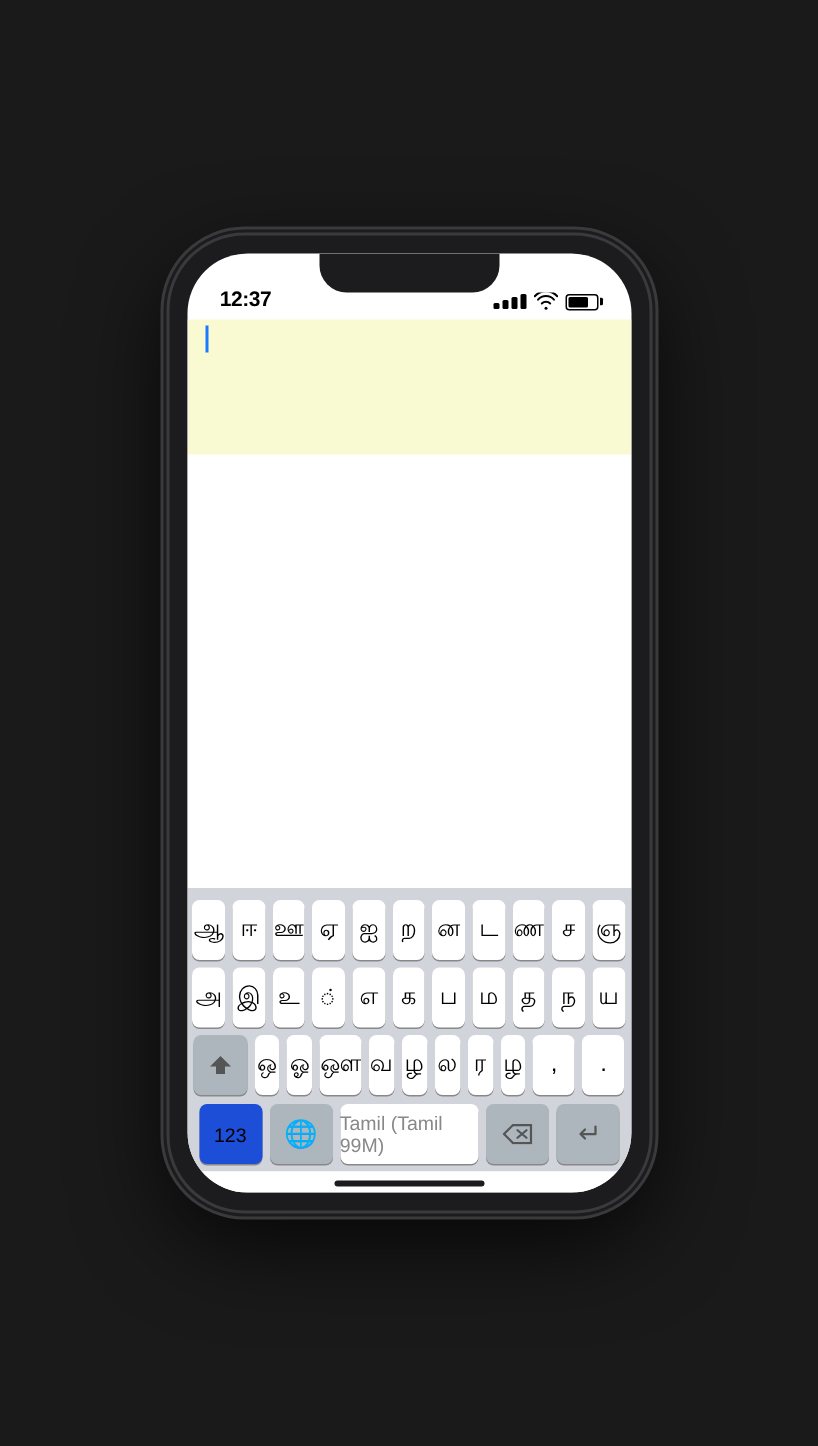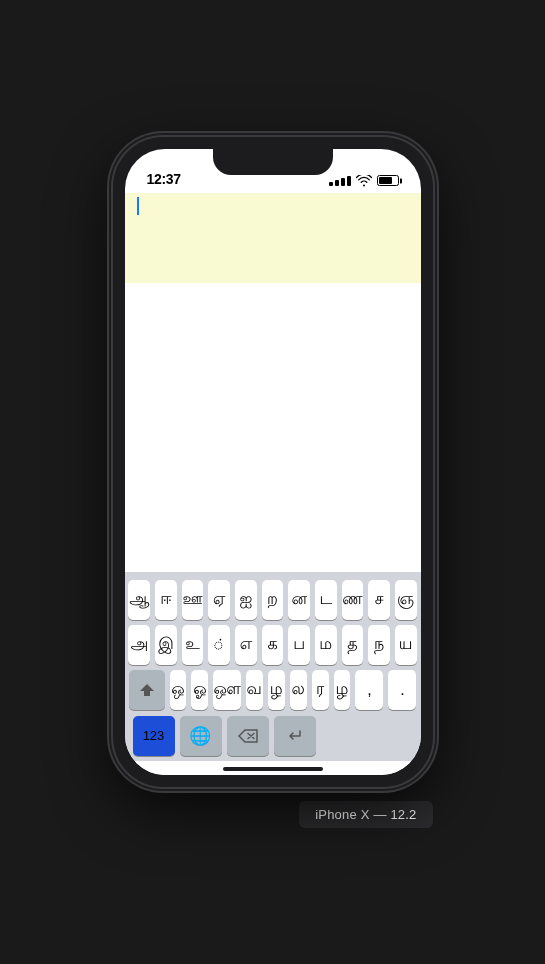--- a/index.html
+++ b/index.html
@@ -9,22 +9,22 @@
       display: flex;
       flex-direction: column;
       align-items: center;
       justify-content: center;
       min-height: 100vh;
       font-family: -apple-system, BlinkMacSystemFont, 'Helvetica Neue', sans-serif;
     }
 
     .phone-wrapper {
       display: flex;
-      flex-direction: column;
-      align-items: flex-end;
+      flex-direction: row;
+      align-items: center;
       gap: 14px;
     }
 
     .phone-frame {
       width: 320px;
       height: 650px;
       background: #1c1c1e;
       border-radius: 50px;
       position: relative;
       box-shadow:
@@ -398,20 +398,21 @@
           <div class="key">ல</div>
           <div class="key">ர</div>
           <div class="key">ழ</div>
           <div class="key-comma">,</div>
           <div class="key-period">.</div>
         </div>
 
         <div class="bottom-bar">
           <div class="key-123">123</div>
           <div class="key-globe">🌐</div>
+          <div class="key-space">Tamil (Tamil 99M)</div>
           <div class="key-delete">
             <svg width="20" height="14" viewBox="0 0 20 14" fill="none">
               <path d="M7 1H19V13H7L1 7L7 1Z" stroke="#555" stroke-width="1.5" fill="none"></path>
               <path d="M10 4.5L16 9.5M16 4.5L10 9.5" stroke="#555" stroke-width="1.5" stroke-linecap="round"></path>
             </svg>
           </div>
           <div class="key-return">
             <svg width="18" height="14" viewBox="0 0 18 14" fill="none">
               <path d="M14 2V7H4M4 7L7 4M4 7L7 10" stroke="#555" stroke-width="1.5" stroke-linecap="round" stroke-linejoin="round"></path>
             </svg>
@@ -419,14 +420,13 @@
         </div>
       </div>
 
       <div class="home-indicator">
         <div class="home-bar"></div>
       </div>
 
     </div>
   </div>
 
-  <div class="device-label">iPhone X — 12.2</div>
 </div>
 
 </body></html>

